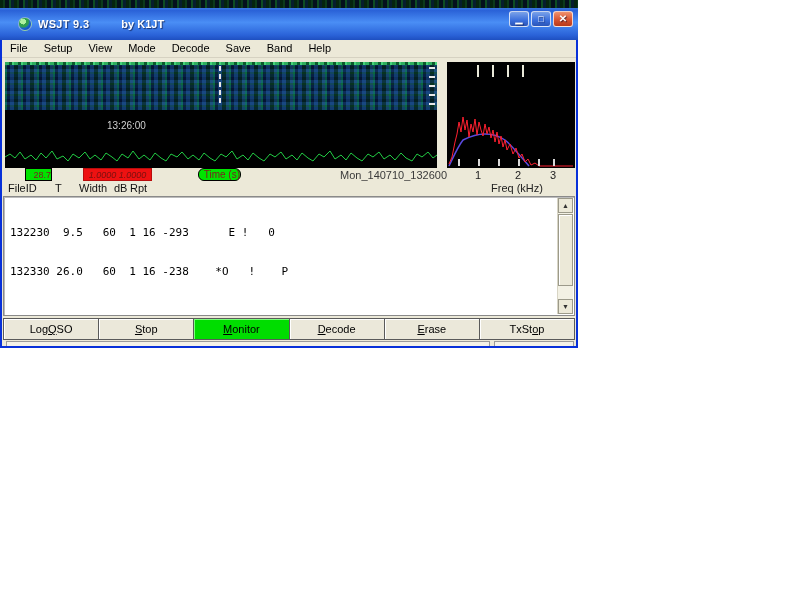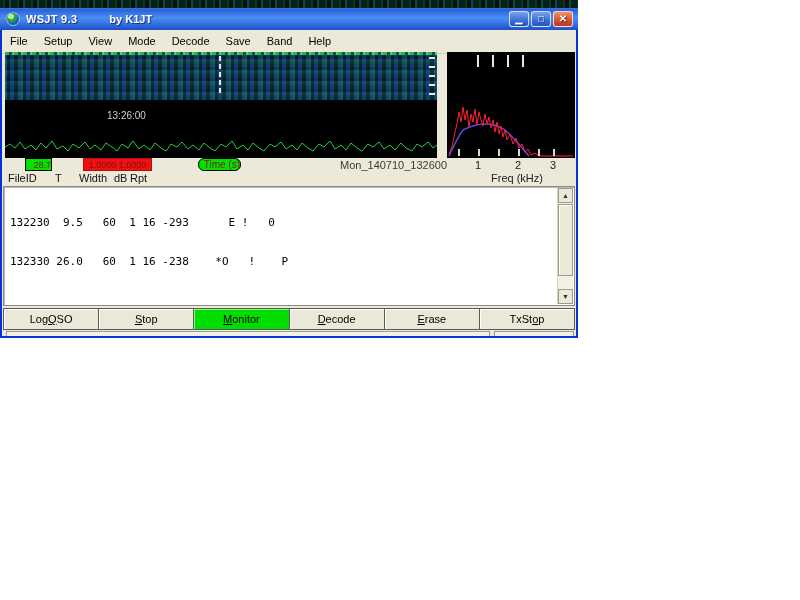--- a/index.html
+++ b/index.html
@@ -7,40 +7,41 @@
   .screen { position:relative; width:800px; height:600px; background:#fff; overflow:hidden; }
 
   
   .top-strip { position:absolute; left:0; top:0; width:578px; height:8px;
     background:
       repeating-linear-gradient(90deg, #05240f 0 3px, #0b3a1a 3px 5px, #04101c 5px 9px, #0d4d22 9px 11px, #061d2e 11px 14px);
   }
 
   
   .window { position:absolute; left:0; top:8px; width:578px; height:330px; }
-  .titlebar { position:relative; height:22px; width:100%;
+  .titlebar { position:relative; height:32px; width:100%;
     background:linear-gradient(180deg,#3a77e0 0%, #2a62d8 8%, #4a8ef5 45%, #2a62d8 85%, #1e4fc0 100%);
     display:flex; align-items:center; color:#fff; font-weight:bold; font-size:11px;
     text-shadow:1px 1px 1px rgba(0,0,30,.6);
+    padding-left:12px;
   }
   .app-icon { width:14px; height:14px; border-radius:50%; margin:0 6px 0 6px;
     background:radial-gradient(circle at 35% 30%, #aef0a0 0 25%, #2f9e4f 26% 45%, #1560d0 60%, #0a3a90 100%);
     border:1px solid rgba(255,255,255,.5); }
   .t-title { letter-spacing:.3px; }
   .t-byline { margin-left:32px; }
   .winbtns { position:absolute; right:5px; top:3px; display:flex; gap:2px; }
   .wbtn { width:20px; height:16px; border-radius:3px; border:1px solid rgba(255,255,255,.75);
     background:linear-gradient(180deg,#7ba2e8,#3a6edc 60%,#2a55b8); color:#fff; font-size:9px;
     display:flex; align-items:center; justify-content:center; line-height:1; }
   .wbtn.close { background:linear-gradient(180deg,#f0926e,#d85432 55%,#b83a1a); font-size:10px; font-weight:bold; }
 
   .win-body { position:relative; width:578px; height:308px; background:#ece9d8;
     border-left:2px solid #0831d9; border-right:2px solid #0831d9; border-bottom:2px solid #0831d9; overflow:hidden; }
 
-  .menubar { position:absolute; left:0; top:0; width:574px; height:24px; background:#ece9d8;
+  .menubar { position:absolute; left:0; top:0; width:574px; height:18px; background:#ece9d8;
     display:flex; align-items:center; font-size:11px; color:#000; border-bottom:1px solid #d6d2c2; }
   .menu-item { padding:2px 8px 3px 8px; }
 
   
   .waterfall { position:absolute; left:3px; top:22px; width:432px; height:106px; background:#000; overflow:hidden; }
   .wf-noise { position:absolute; left:0; top:0; width:432px; height:48px;
     background:
       repeating-linear-gradient(90deg, rgba(10,220,110,.28) 0 2px, rgba(0,10,60,.30) 2px 5px, rgba(30,90,180,.38) 5px 9px, rgba(0,40,15,.40) 9px 13px, rgba(60,160,230,.22) 13px 16px),
       repeating-linear-gradient(0deg, #0a2a48 0 3px, #0c3a2c 3px 5px, #143c64 5px 8px, #061a30 8px 11px),
       #07203a; }
@@ -159,21 +160,21 @@
         <div class="sp-tick" style="left:31px;"></div>
         <div class="sp-tick" style="left:51px;"></div>
         <div class="sp-tick" style="left:71px;"></div>
         <div class="sp-tick" style="left:91px;"></div>
         <div class="sp-tick" style="left:106px;"></div>
       </div>
 
       <div class="led led-green" style="left:23px; top:128px; width:27px;">
         <span>28.7</span>
       </div>
-      <div class="led led-red" style="left:81px; top:128px; width:69px;">
+      <div class="led led-red" style="left:81px; top:128px; width:69px;font-style:italic;">
         <span>1.0000  1.0000</span>
       </div>
       <div class="led led-green" style="left:196px; top:128px; width:43px; font-size:10px;border-radius:6px;">
         <span>Time (s)</span>
       </div>
       <div class="file-ts">Mon_140710_132600</div>
 
       <div class="freq-tick-label" style="left:471px;">1</div>
       <div class="freq-tick-label" style="left:511px;">2</div>
       <div class="freq-tick-label" style="left:546px;">3</div>

